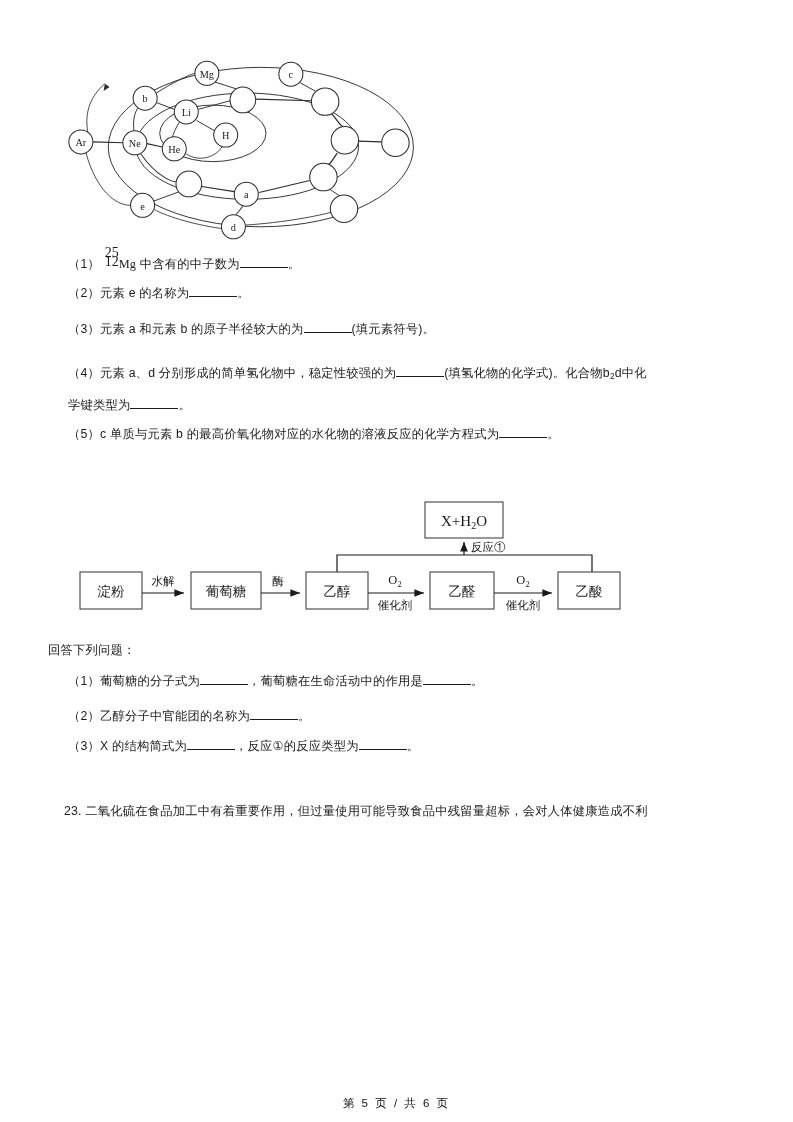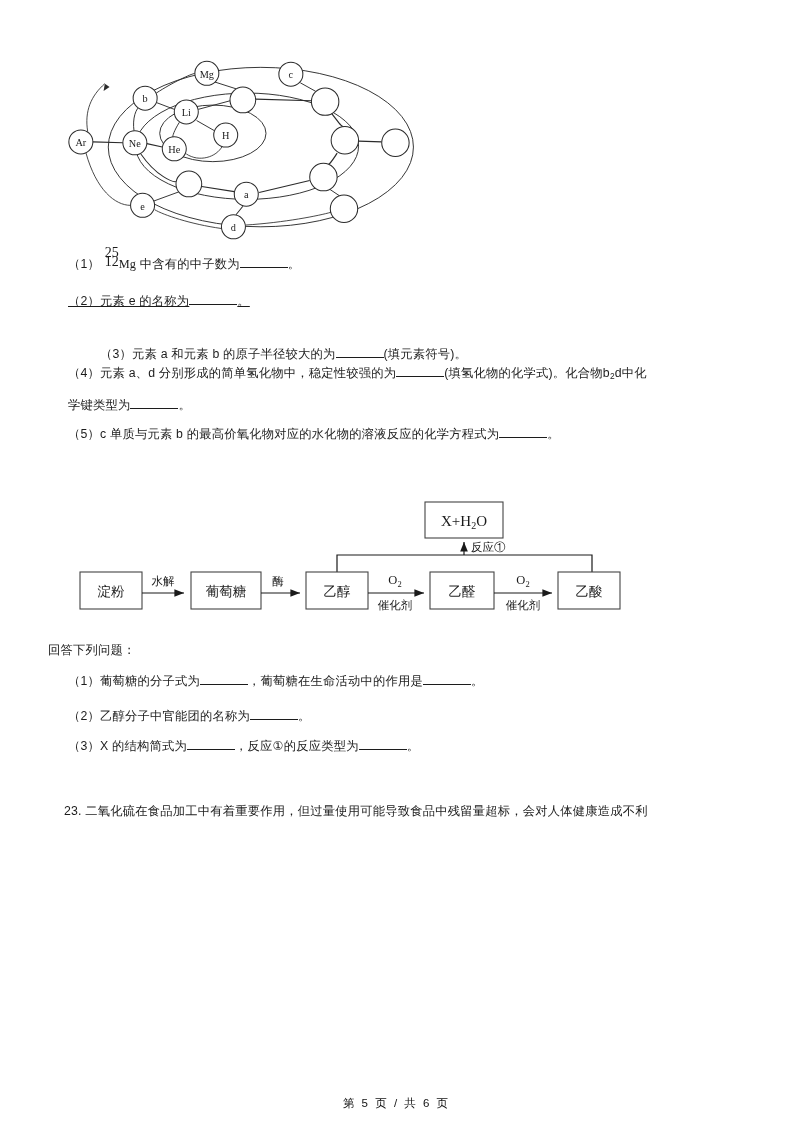--- a/index.html
+++ b/index.html
@@ -232,25 +232,25 @@
 
   <div class="qtext" style="top:255px;">
     <span>（1）</span>
     <span class="isotope">
       <span class="mass">25</span>
       <span class="atomic">12</span>
     </span><span class="serif">Mg</span>
     <span>中含有的中子数为</span><span class="blank b48"></span><span>。</span>
   </div>
 
-  <div class="qtext" style="top:292px;text-decoration:underline;">
+  <div class="qtext" style="top:284px;">
     <span>（2）</span><span>元素 e 的名称为</span><span class="blank b48"></span><span>。</span>
   </div>
 
-  <div class="qtext" style="top:345px;margin-left:32px;">
+  <div class="qtext" style="top:320px;">
     <span>（3）</span><span>元素 a 和元素 b 的原子半径较大的为</span><span class="blank b48"></span><span>(填元素符号)。</span>
   </div>
 
   <div class="qtext" style="top:364px;">
     <span>（4）</span><span>元素 a、d 分别形成的简单氢化物中，稳定性较强的为</span><span class="blank b48"></span><span>(填氢化物的化学式)。化合物b</span><sub>2</sub><span>d中化</span>
   </div>
 
   <div class="qtext" style="top:396px;">
     <span>学键类型为</span><span class="blank b48"></span><span>。</span>
   </div>

